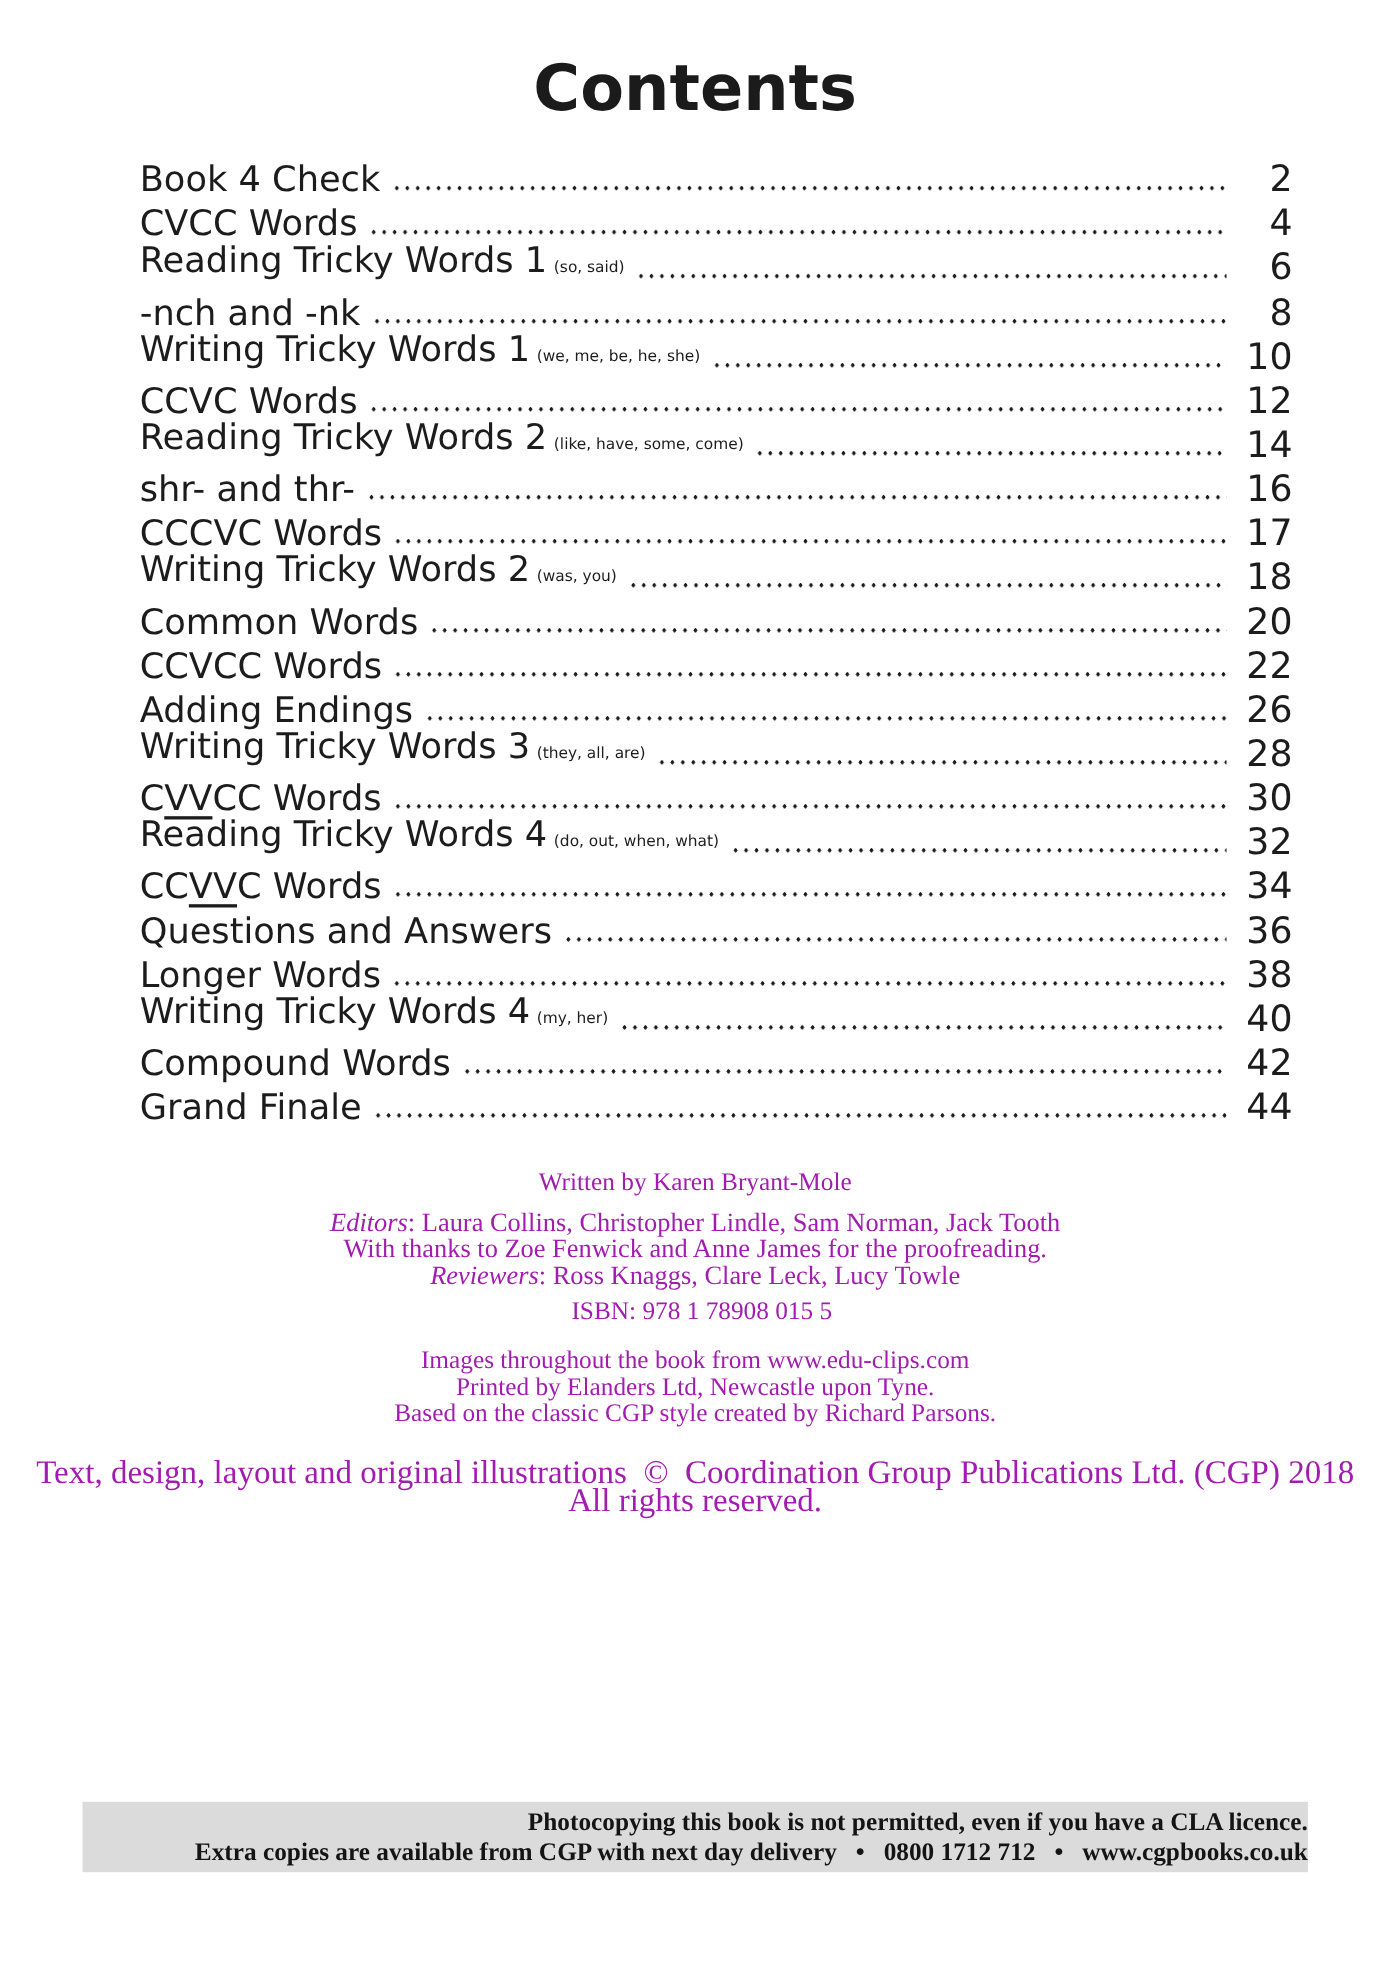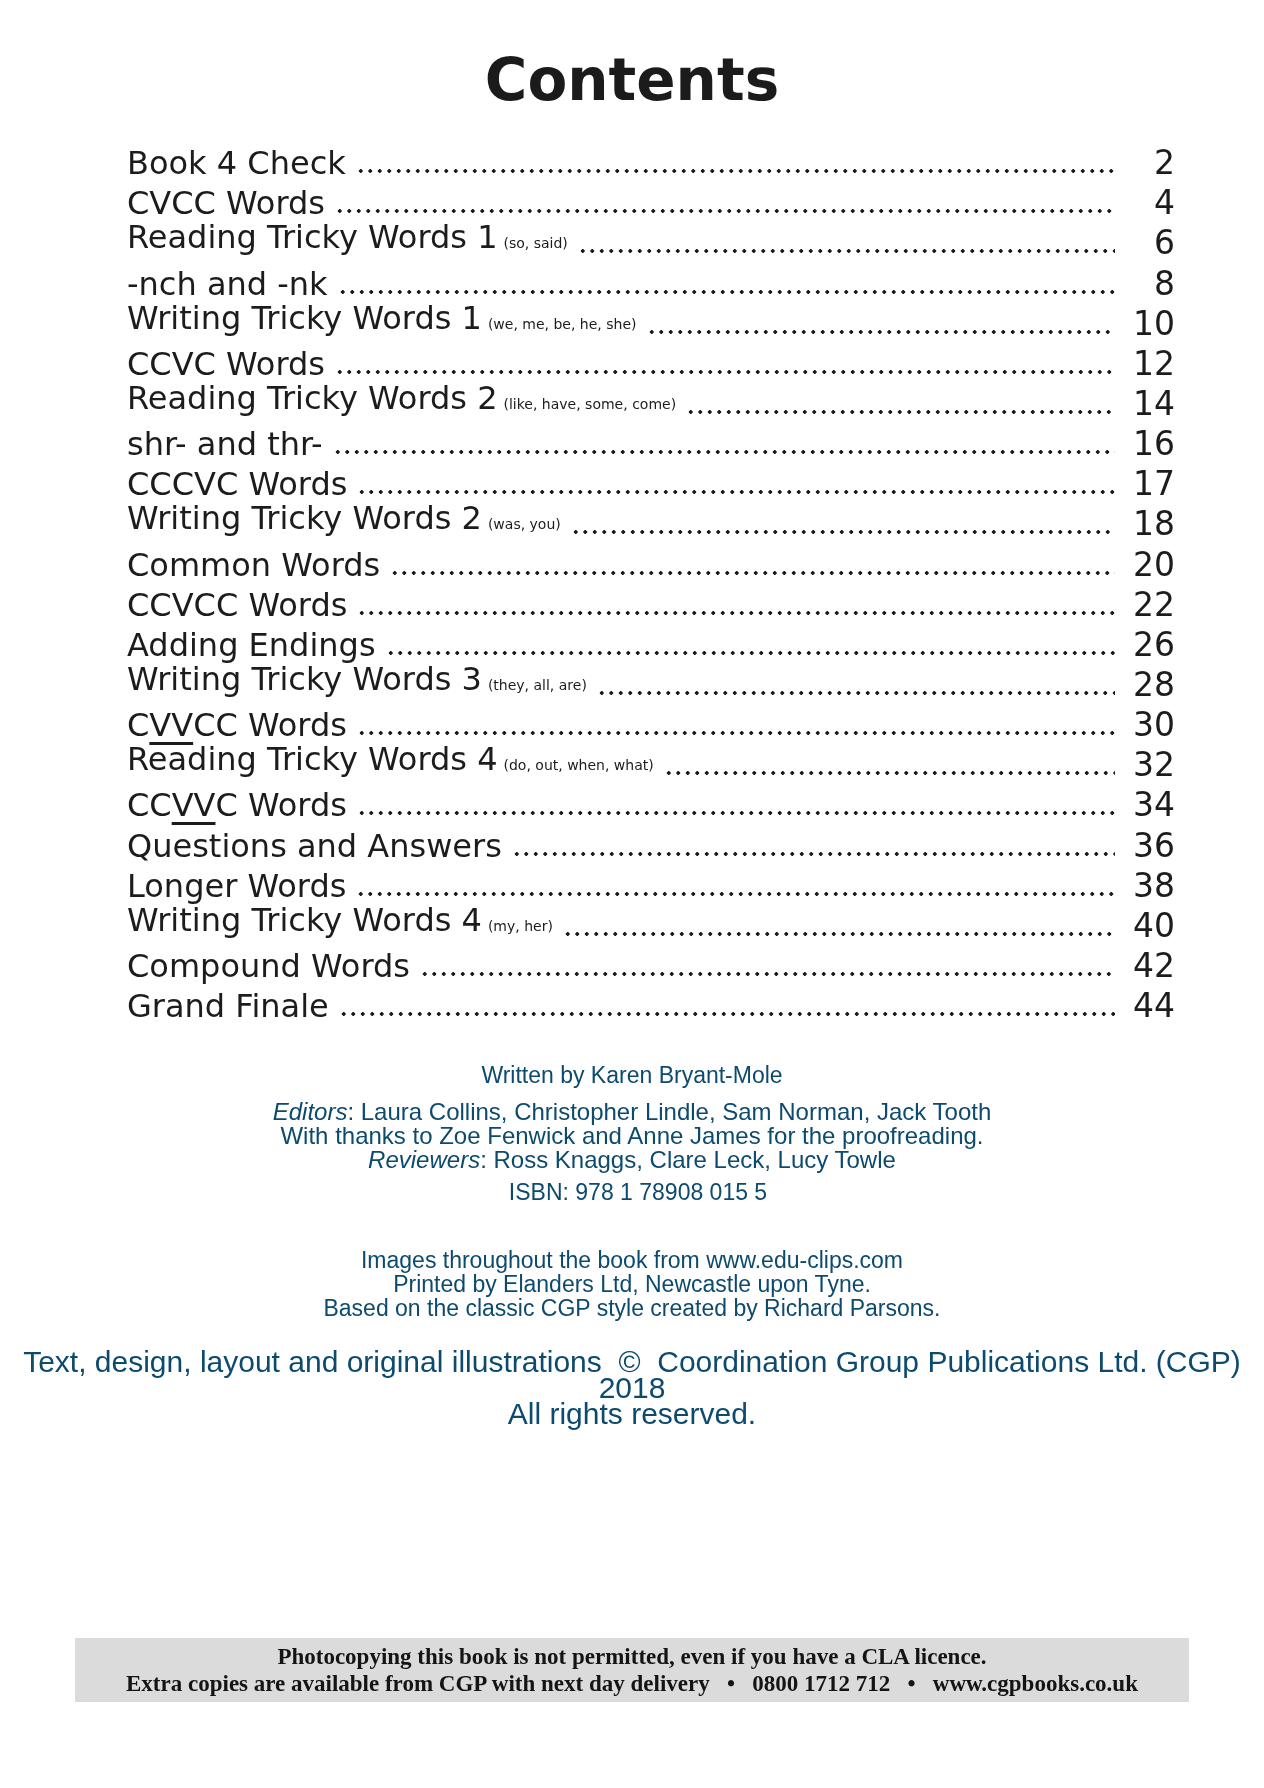--- a/index.html
+++ b/index.html
@@ -58,48 +58,48 @@
     background-position:left bottom;
   }
   .toc-page{
     flex:0 0 auto;
     min-width:52px;
     text-align:right;
     font-size:33px;
     line-height:36px;
   }
   .credits{
-    font-family:Liberation Sans, sans-serif;
+    font-family:Liberation Serif, serif;
     text-align:center;
-    color:#0c4a6e;
+    color:#a21caf;
   }
   .credits p{margin:0;}
   .written{
     margin-top:38px !important;
     font-size:23px;
     line-height:26px;
   }
   .c-block{margin-top:12px;font-size:24px;line-height:24px;}
   .ital{font-style:italic;}
   .isbn{margin-top:7px !important;font-size:23px;line-height:26px;padding-left:12px;}
-  .c-block2{margin-top:43px;font-size:23px;line-height:24px;}
+  .c-block2{margin-top:20px;font-size:23px;line-height:24px;}
   .c-block3{margin-top:29px;font-size:30px;line-height:26px;}
   .c-block3 p{white-space:pre-wrap;}
   .footer-bar{
     position:absolute;
     left:75px;
     top:1638px;
     width:1114px;
     height:64px;
     background:#dbdbdb;
     font-family:"Liberation Serif",serif;
     font-weight:bold;
     font-size:23px;
     line-height:27px;
-    text-align:center;
+    text-align:right;
     padding-top:5px;
     box-sizing:border-box;
     color:#141414;
   }
   .footer-bar p{margin:0;white-space:pre-wrap;}
 </style>
 </head>
 <body>
 
 <div class="page">

